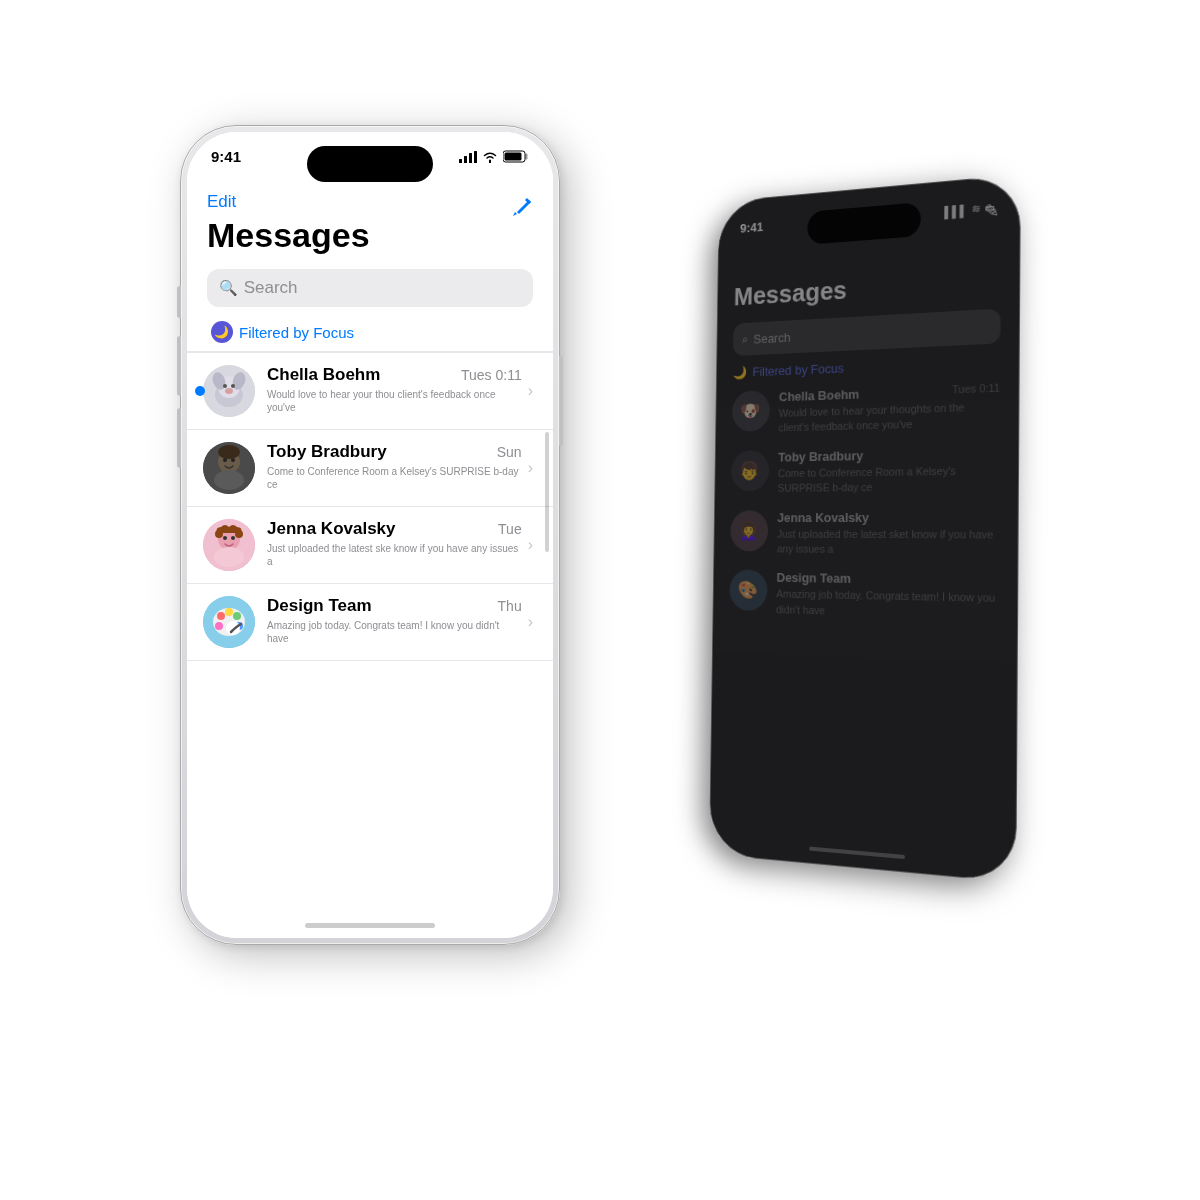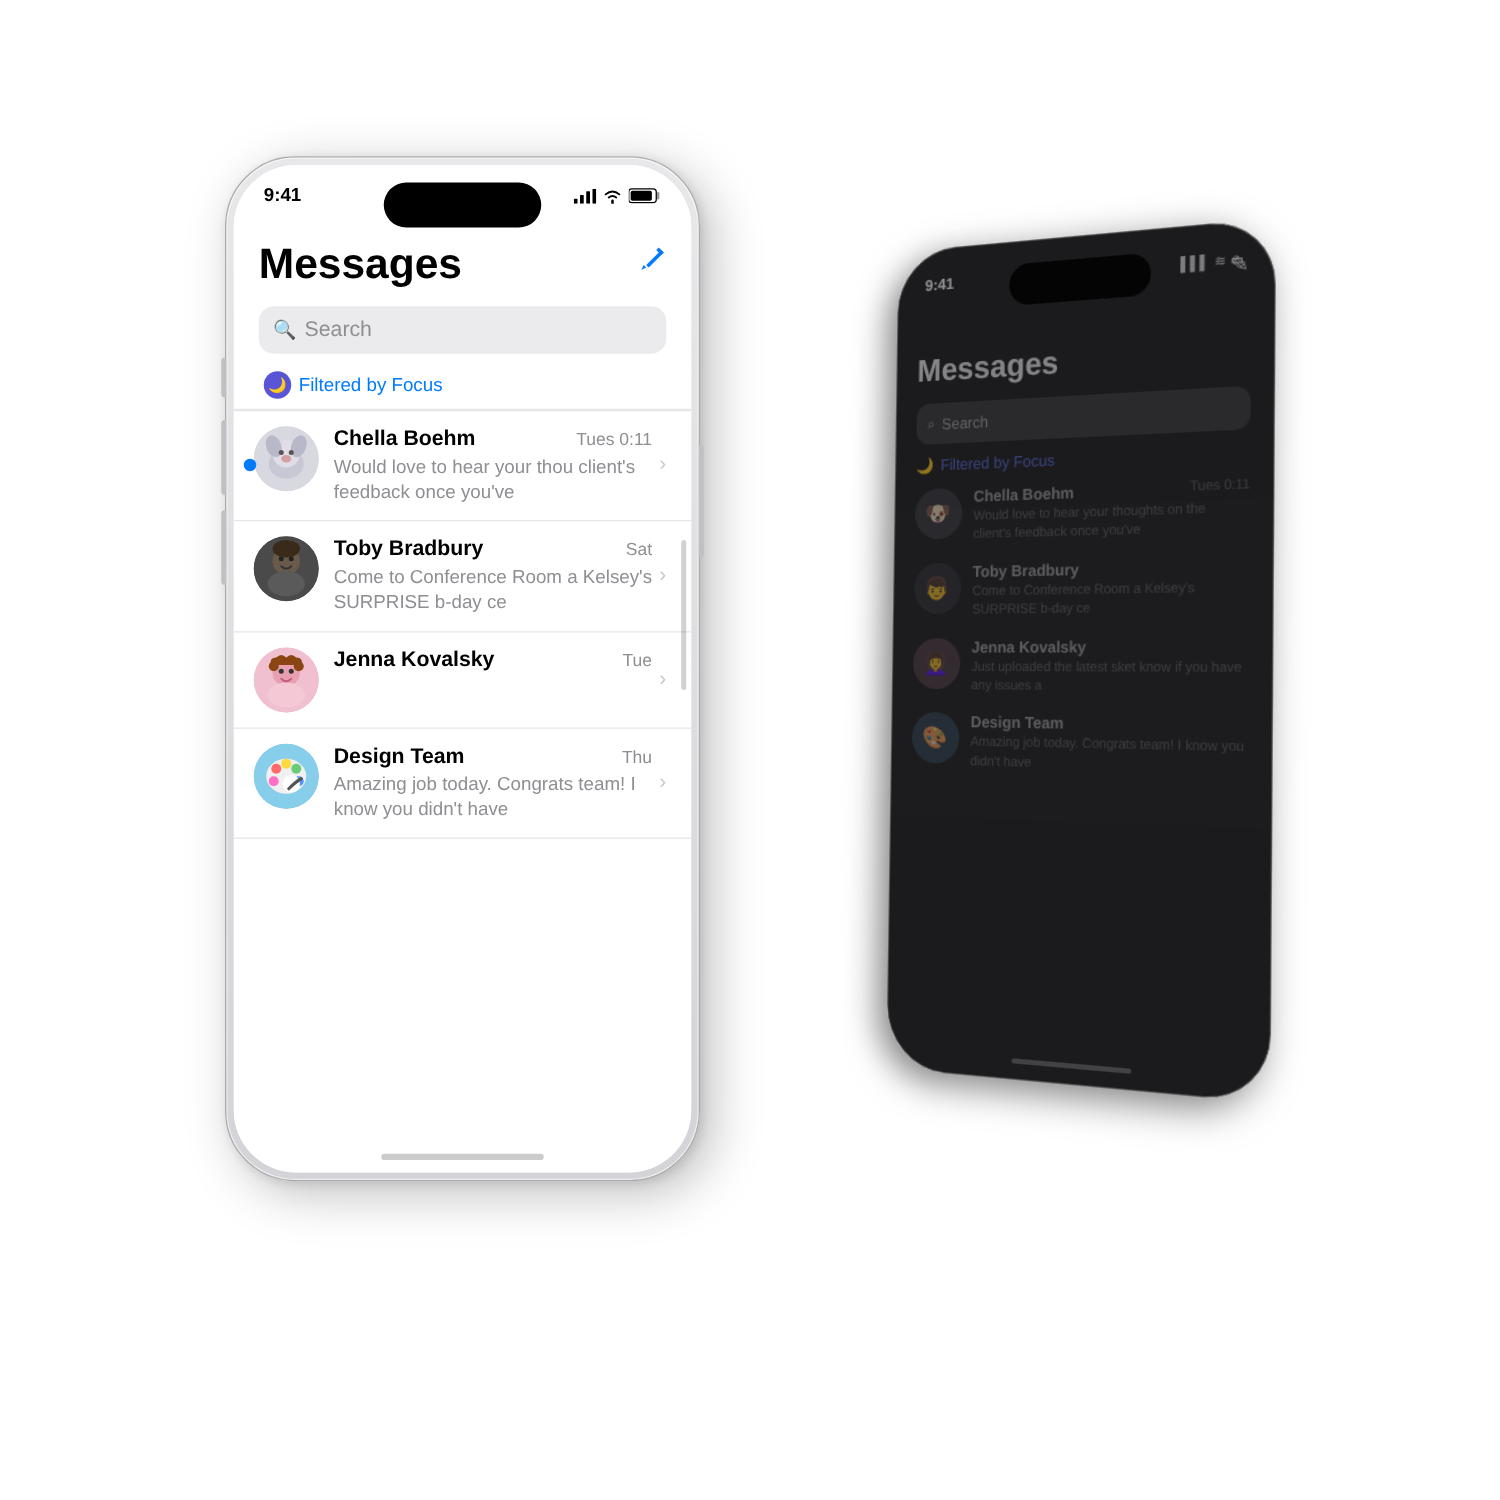--- a/index.html
+++ b/index.html
@@ -377,21 +377,21 @@
     .msg-name {
       font-size: 17px;
       font-weight: 600;
       color: #000;
     }
     .msg-time {
       font-size: 14px;
       color: #8e8e93;
     }
     .msg-preview {
-      font-size: 15px;
+      font-size: 10px;
       color: #8e8e93;
       line-height: 1.35;
       overflow: hidden;
       display: -webkit-box;
       -webkit-line-clamp: 2;
       -webkit-box-orient: vertical;
     }
 
     
     .home-indicator {
@@ -526,20 +526,21 @@
             </svg>
             <svg width="26" height="13" viewBox="0 0 26 13">
               <rect x="0" y="1" width="22" height="11" rx="2.5" stroke="#000" stroke-width="1" fill="none"></rect>
               <rect x="22.5" y="3.5" width="2" height="6" rx="1" fill="#000" opacity="0.4"></rect>
               <rect x="1.5" y="2.5" width="17" height="8" rx="1.5" fill="#000"></rect>
             </svg>
           </div>
         </div>
 
         <div class="messages-header">
+          <div class="edit-btn">Edit</div>
           <div class="messages-title">Messages</div>
 
           <div style="position:absolute;top:64px;right:20px;color:#007AFF;font-size:22px;">
             <svg width="22" height="22" viewBox="0 0 22 22">
               <path d="M4 16 L2 20 L6 18 Z" fill="#007AFF"></path>
               <path d="M6 16 L18 4 L20 6 L8 18 Z" fill="#007AFF"></path>
               <path d="M16 2 L20 6 L18 8 L14 4 Z" fill="#007AFF"></path>
             </svg>
           </div>
 
@@ -595,21 +596,21 @@
                 <circle cx="22" cy="18" r="2" fill="#222"></circle>
                 <circle cx="30" cy="18" r="2" fill="#222"></circle>
                 <path d="M22 24 Q26 28 30 24" stroke="#333" stroke-width="1.5" fill="none" stroke-linecap="round"></path>
 
                 <ellipse cx="26" cy="10" rx="11" ry="7" fill="#3a2a1a"></ellipse>
               </svg>
             </div>
             <div class="msg-content">
               <div class="msg-top-row">
                 <span class="msg-name">Toby Bradbury</span>
-                <span class="msg-time">Sat</span>
+                <span class="msg-time">Sun</span>
               </div>
               <div class="msg-preview">Come to Conference Room a Kelsey's SURPRISE b-day ce</div>
             </div>
             <span style="color:#c7c7cc;margin-left:6px;font-size:16px;align-self:center;">›</span>
           </div>
 
           <div class="message-item">
             <div class="avatar avatar-jenna">
               <svg width="52" height="52" viewBox="0 0 52 52">
                 <circle cx="26" cy="26" r="26" fill="#f0c0d0"></circle>
@@ -622,20 +623,21 @@
                 <path d="M14 14 Q12 8 18 8 Q22 4 26 8 Q30 4 34 8 Q40 8 38 14" fill="#8B4513"></path>
                 <circle cx="16" cy="15" r="4" fill="#8B4513"></circle>
                 <circle cx="36" cy="15" r="4" fill="#8B4513"></circle>
               </svg>
             </div>
             <div class="msg-content">
               <div class="msg-top-row">
                 <span class="msg-name">Jenna Kovalsky</span>
                 <span class="msg-time">Tue</span>
               </div>
+              <div class="msg-preview">Just uploaded the latest ske know if you have any issues a</div>
             </div>
             <span style="color:#c7c7cc;margin-left:6px;font-size:16px;align-self:center;">›</span>
           </div>
 
           <div class="message-item">
             <div class="avatar avatar-design">
               <svg width="52" height="52" viewBox="0 0 52 52">
                 <circle cx="26" cy="26" r="26" fill="#87CEEB"></circle>
 
                 <ellipse cx="26" cy="26" rx="16" ry="14" fill="#f0f0f0"></ellipse>

